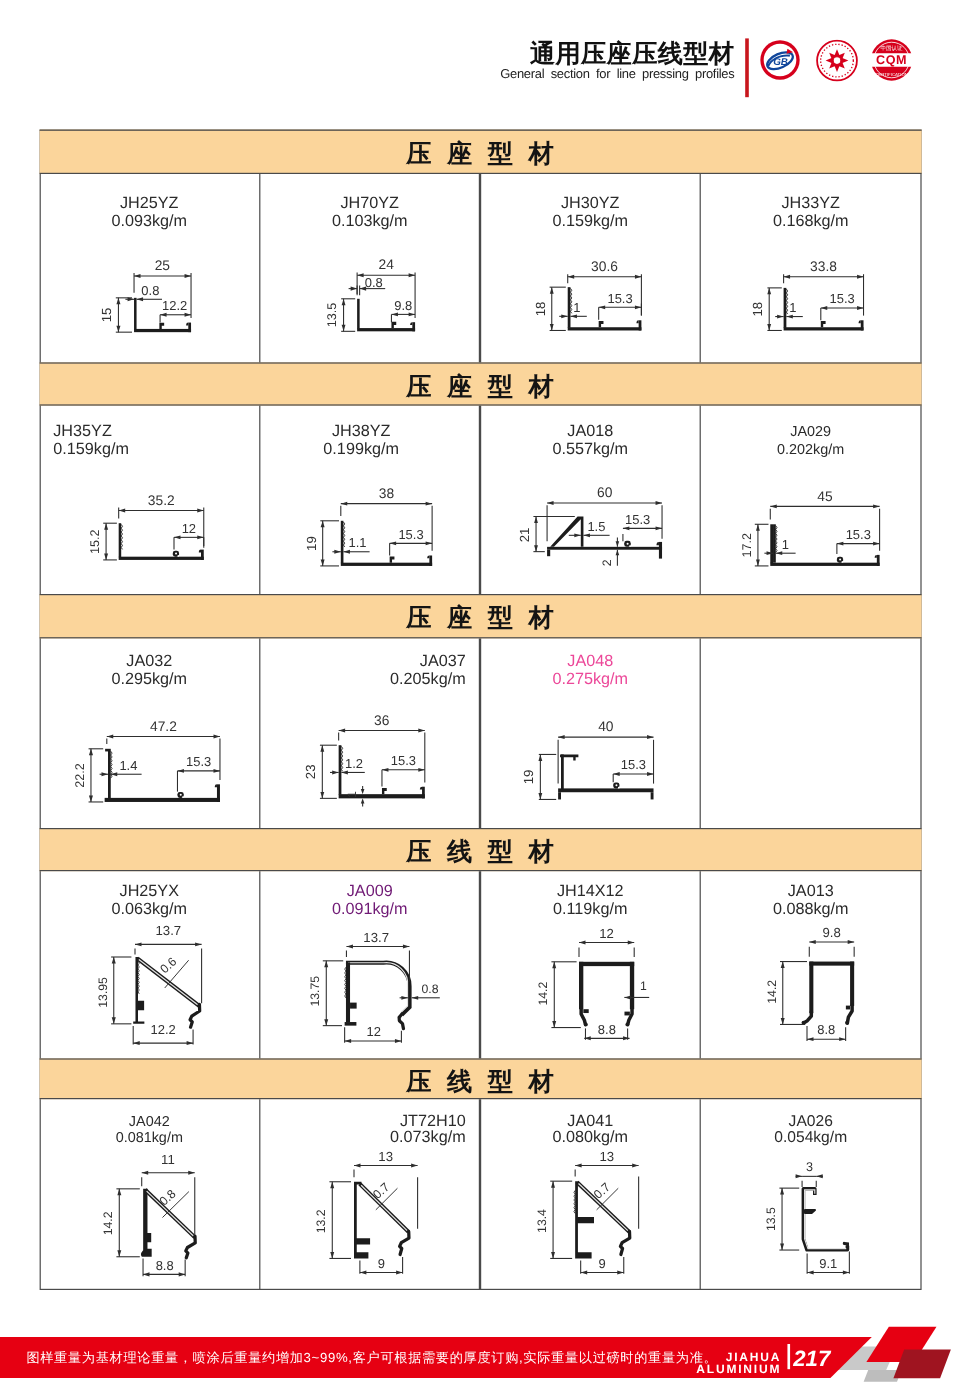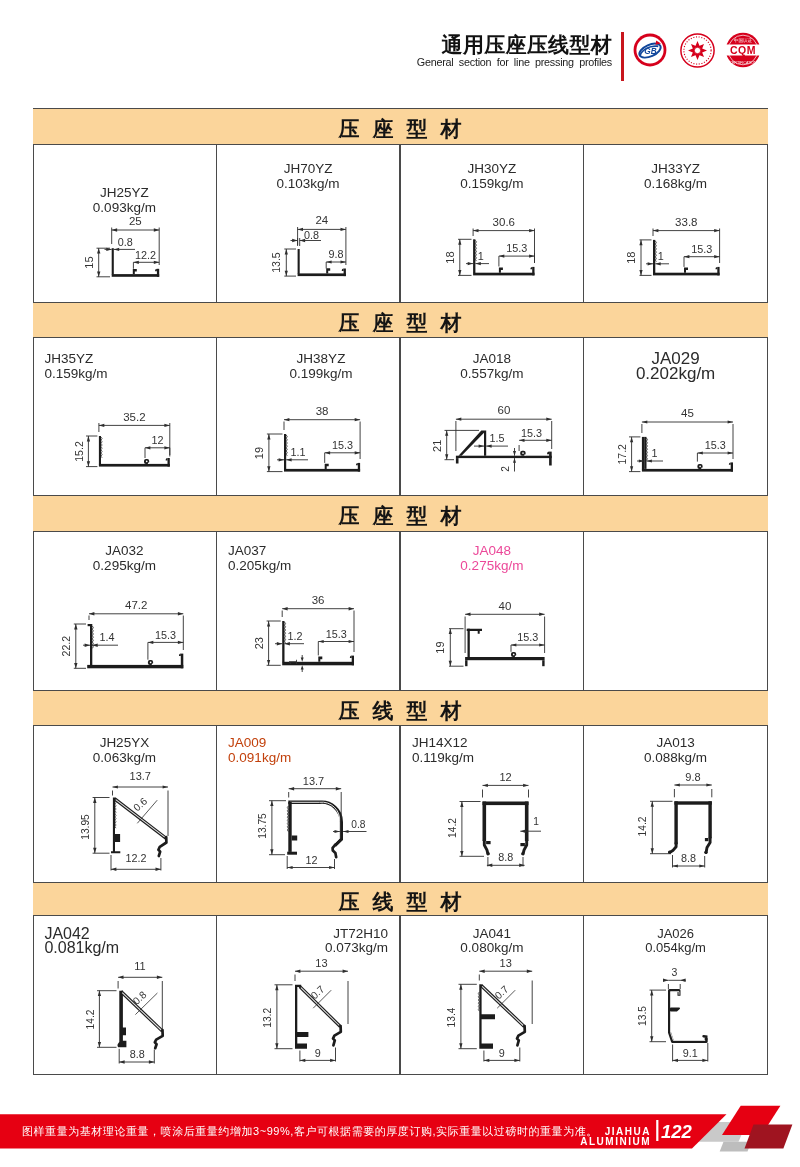--- a/index.html
+++ b/index.html
@@ -82,51 +82,51 @@
 <div class="abs" style="left:399.40px;top:725.5px;width:1.2px;height:156.5px;background:#4a4a4a;"></div>
 
 <div class="abs" style="left:583.15px;top:725.5px;width:1.2px;height:156.5px;background:#4a4a4a;"></div>
 
 <div class="abs" style="left:215.65px;top:916.0px;width:1.2px;height:159.0px;background:#4a4a4a;"></div>
 
 <div class="abs" style="left:399.40px;top:916.0px;width:1.2px;height:159.0px;background:#4a4a4a;"></div>
 
 <div class="abs" style="left:583.15px;top:916.0px;width:1.2px;height:159.0px;background:#4a4a4a;"></div>
 
-<div class="abs" style="left:44.4px;top:162.0px;width:160px;text-align:center;font-size:13.5px;color:#2b2b2b;line-height:14.5px;margin-top:24px;">JH25YZ<br>0.093kg/m</div>
+<div class="abs" style="left:44.4px;top:162.0px;width:160px;text-align:center;font-size:13.5px;color:#2b2b2b;line-height:14.5px;">JH25YZ<br>0.093kg/m</div>
 
 <div class="abs" style="left:228.1px;top:162.0px;width:160px;text-align:center;font-size:13.5px;color:#2b2b2b;line-height:14.5px;">JH70YZ<br>0.103kg/m</div>
 
 <div class="abs" style="left:411.9px;top:162.0px;width:160px;text-align:center;font-size:13.5px;color:#2b2b2b;line-height:14.5px;">JH30YZ<br>0.159kg/m</div>
 
 <div class="abs" style="left:595.6px;top:162.0px;width:160px;text-align:center;font-size:13.5px;color:#2b2b2b;line-height:14.5px;">JH33YZ<br>0.168kg/m</div>
 
 <div class="abs" style="left:44.4px;top:352.0px;width:160px;text-align:left;font-size:13.5px;color:#2b2b2b;line-height:14.5px;">JH35YZ<br>0.159kg/m</div>
 
-<div class="abs" style="left:241px;top:352.0px;width:160px;text-align:center;font-size:13.5px;color:#2b2b2b;line-height:14.5px;">JH38YZ<br>0.199kg/m</div>
+<div class="abs" style="left:221px;top:352.0px;width:160px;text-align:center;font-size:13.5px;color:#2b2b2b;line-height:14.5px;">JH38YZ<br>0.199kg/m</div>
 
 <div class="abs" style="left:411.9px;top:352.0px;width:160px;text-align:center;font-size:13.5px;color:#2b2b2b;line-height:14.5px;">JA018<br>0.557kg/m</div>
 
-<div class="abs" style="left:595.6px;top:352.0px;width:160px;text-align:center;font-size:17px;color:#2b2b2b;line-height:14.5px;">JA029<br>0.202kg/m</div>
+<div class="abs" style="left:595.6px;top:352.0px;width:160px;text-align:center;font-size:12px;color:#2b2b2b;line-height:14.5px;">JA029<br>0.202kg/m</div>
 
 <div class="abs" style="left:44.4px;top:544.0px;width:160px;text-align:center;font-size:13.5px;color:#2b2b2b;line-height:14.5px;">JA032<br>0.295kg/m</div>
 
-<div class="abs" style="left:228.1px;top:544.0px;width:160px;text-align:left;font-size:13.5px;color:#2b2b2b;line-height:14.5px;">JA037<br>0.205kg/m</div>
+<div class="abs" style="left:228.1px;top:544.0px;width:160px;text-align:right;font-size:13.5px;color:#2b2b2b;line-height:14.5px;">JA037<br>0.205kg/m</div>
 
 <div class="abs" style="left:411.9px;top:544.0px;width:160px;text-align:center;font-size:13.5px;color:#ec4899;line-height:14.5px;">JA048<br>0.275kg/m</div>
 
 <div class="abs" style="left:44.4px;top:736.0px;width:160px;text-align:center;font-size:13.5px;color:#2b2b2b;line-height:14.5px;">JH25YX<br>0.063kg/m</div>
 
-<div class="abs" style="left:228.1px;top:736.0px;width:160px;font-size:13.5px;color:#c2410c;line-height:14.5px;">JA009<br>0.091kg/m</div>
-
-<div class="abs" style="left:411.9px;top:736.0px;width:160px;font-size:13.5px;color:#2b2b2b;line-height:14.5px;">JH14X12<br>0.119kg/m</div>
+<div class="abs" style="left:228.1px;top:736.0px;width:160px;text-align:center;font-size:13.5px;color:#701a75;line-height:14.5px;">JA009<br>0.091kg/m</div>
+
+<div class="abs" style="left:411.9px;top:736.0px;width:160px;text-align:center;font-size:13.5px;color:#2b2b2b;line-height:14.5px;">JH14X12<br>0.119kg/m</div>
 
 <div class="abs" style="left:595.6px;top:736.0px;width:160px;text-align:center;font-size:13.5px;color:#2b2b2b;line-height:14.5px;">JA013<br>0.088kg/m</div>
 
-<div class="abs" style="left:44.4px;top:926.5px;width:160px;font-size:16px;color:#2b2b2b;line-height:14.5px;">JA042<br>0.081kg/m</div>
+<div class="abs" style="left:44.4px;top:926.5px;width:160px;text-align:center;font-size:12px;color:#2b2b2b;line-height:14.5px;">JA042<br>0.081kg/m</div>
 
 <div class="abs" style="left:228.1px;top:926.5px;width:160px;text-align:right;font-size:13.5px;color:#2b2b2b;line-height:14.5px;">JT72H10<br>0.073kg/m</div>
 
 <div class="abs" style="left:411.9px;top:926.5px;width:160px;text-align:center;font-size:13.5px;color:#2b2b2b;line-height:14.5px;">JA041<br>0.080kg/m</div>
 
 <div class="abs" style="left:595.6px;top:926.5px;width:160px;text-align:center;font-size:13px;color:#2b2b2b;line-height:14.5px;">JA026<br>0.054kg/m</div>
 
 <svg class="abs" style="left:0;top:0;" width="800" height="1167" viewBox="0 0 800 1167">
 
 <rect x="111.7" y="274.1" width="47.5" height="2.7" fill="#1c1c1c"></rect>
@@ -691,12 +691,12 @@
 
 <polygon points="753.5,44.5 792.4,44.5 783.4,68.5 744.5,68.5" fill="#9f1420"></polygon>
 
 <rect x="656.2" y="40" width="2.2" height="21" fill="#fff"></rect>
 </svg>
 
 <div class="abs" style="left:22px;top:1124px;width:700px;font-size:11px;color:#fff;letter-spacing:0.55px;white-space:nowrap;">图样重量为基材理论重量，喷涂后重量约增加3~99%,客户可根据需要的厚度订购,实际重量以过磅时的重量为准。</div>
 
 <div class="abs" style="left:551px;top:1127px;width:100px;text-align:right;font-size:10px;font-weight:bold;color:#fff;letter-spacing:1.5px;line-height:9.5px;">JIAHUA<br>ALUMINIUM</div>
 
-<div class="abs" style="left:661px;top:1120.5px;font-size:18.5px;font-weight:bold;font-style:italic;color:#fff;">122</div>
+<div class="abs" style="left:661px;top:1120.5px;font-size:18.5px;font-weight:bold;font-style:italic;color:#fff;">217</div>
 </body></html>

